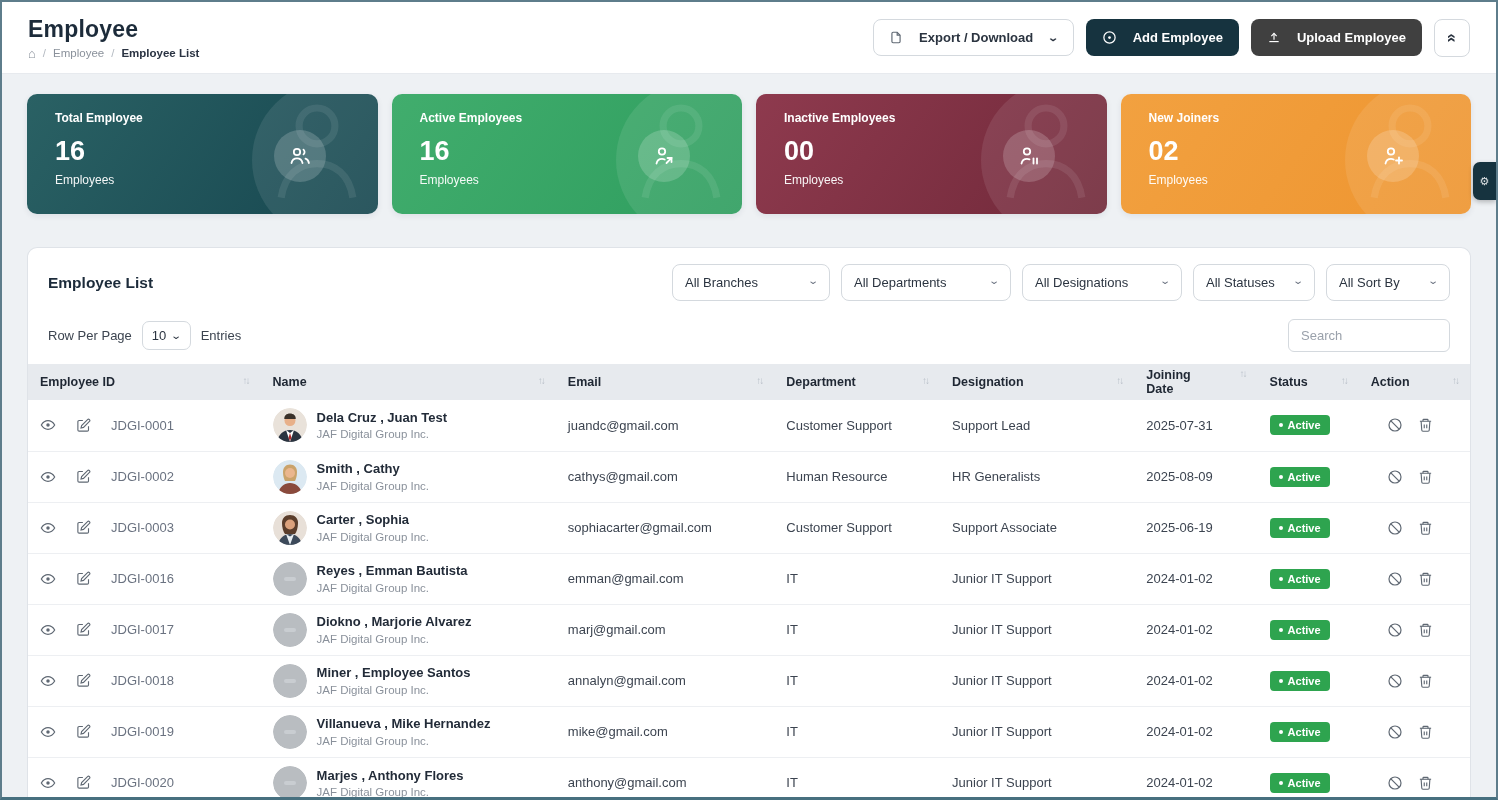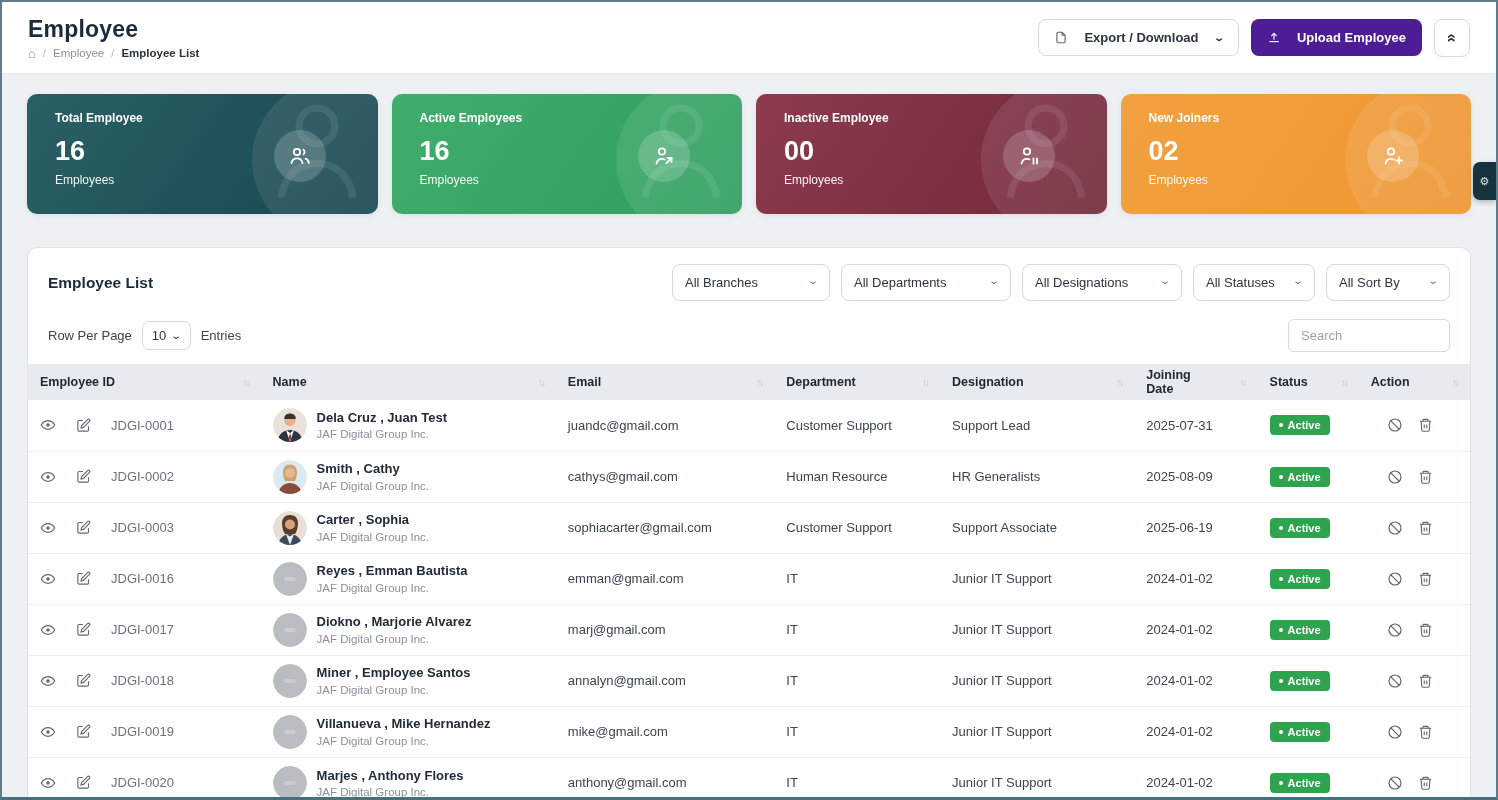--- a/index.html
+++ b/index.html
@@ -22,21 +22,21 @@
   .breadcrumb { display:flex; align-items:center; gap:7px; margin-top:4px; font-size:11.5px; color:#8a919b; }
   .breadcrumb .crumb-link { color:#8a919b; }
   .breadcrumb .crumb-current { color:#2a3342; font-weight:700; }
   .breadcrumb .sep { color:#b3b9c1; }
   .home-glyph { font-size:13px; color:#8a919b; line-height:1; }
   .topbar-actions { display:flex; align-items:center; gap:12px; }
   .btn { display:inline-flex; align-items:center; gap:16px; font-size:13px; font-weight:700;
          border-radius:8px; padding:10px 15px; cursor:pointer; border:1px solid transparent; white-space:nowrap; }
   .btn-outline { background:#fff; border-color:#d4d9de; color:#2b3440; }
   .btn-dark { background:#16333f; color:#fff; }
-  .btn-teal { background:#4c1d95; color:#fff; }
+  .btn-teal { background:#404040; color:#fff; }
   .btn-square { background:#fff; border:1px solid #d4d9de; border-radius:8px; width:36px; height:38px;
                 display:flex; align-items:center; justify-content:center; color:#2b3440; cursor:pointer; }
   .collapse-glyph { display:inline-block; transform:rotate(90deg); font-size:16px; font-weight:700; }
   .chev { font-size:10px; color:inherit; transform:scaleX(1.4); }
   .btn svg { display:block; }
 
   
   .cards { display:grid; grid-template-columns:repeat(4,1fr); gap:14px; margin:20px 25px 0 25px; }
   .card {
     height:120px; border-radius:10px; padding:17px 28px; color:#fff;
@@ -74,21 +74,21 @@
   .rpp-select { border:1px solid #d4d9de; border-radius:7px; padding:6px 9px; font-size:13px; color:#2b3440;
                 display:flex; align-items:center; gap:6px; cursor:pointer; background:#fff; }
   .search-input { width:162px; border:1px solid #d4d9de; border-radius:6px; padding:8px 12px; font-size:13px;
                   color:#2b3440; outline:none; }
   .search-input::placeholder { color:#9aa1ab; }
 
   
   table { width:100%; border-collapse:collapse; table-layout:fixed; }
   thead th { background:#e7eaee; padding:0 12px; height:36px; font-size:12.5px; font-weight:700; color:#1f2733;
              text-align:left; }
-  thead th .th-inner { display:flex; justify-content:space-between; align-items:center; gap:20px; }
+  thead th .th-inner { display:flex; justify-content:space-between; align-items:flex-start; gap:20px; }
   .sort-icons { color:#b8bfc8; font-size:10px; letter-spacing:-2px; font-weight:400; white-space:nowrap; }
   tbody td { border-top:1px solid #edeff2; padding:6px 12px; height:51px; font-size:13px; color:#3c4450; vertical-align:middle; }
   tbody tr:first-child td { border-top:none; }
   .col-id{width:230px;} .col-name{width:292px;} .col-email{width:216px;} .col-dept{width:164px;}
   .col-desig{width:192px;} .col-join{width:122px;} .col-status{width:100px;} .col-action{width:110px;}
 
   .id-cell { display:flex; align-items:center; gap:20px; color:#6a7280; }
   .row-icon { color:#5f6873; display:inline-flex; cursor:pointer; }
   .name-cell { display:flex; align-items:center; gap:10px; }
   .avatar { width:34px; height:34px; border-radius:50%; overflow:hidden; flex:0 0 34px; }
@@ -117,20 +117,29 @@
     <button class="btn btn-outline">
       <span class="row-icon">
         <svg width="14" height="15" viewBox="0 0 24 24" fill="none" stroke="currentColor" stroke-width="2">
             <path d="M14 3H7a2 2 0 0 0-2 2v14a2 2 0 0 0 2 2h10a2 2 0 0 0 2-2V8z"></path>
             <path d="M14 3v5h5"></path>
           </svg>
       </span>
       <span>Export / Download</span>
       <span class="chev">⌄</span>
     </button>
+    <button class="btn btn-dark">
+      <span class="row-icon" style="color:#fff">
+        <svg width="15" height="15" viewBox="0 0 24 24" fill="none" stroke="currentColor" stroke-width="2">
+            <circle cx="12" cy="12" r="9"></circle>
+            <circle cx="12" cy="12" r="2.2" fill="currentColor" stroke="none"></circle>
+          </svg>
+      </span>
+      <span>Add Employee</span>
+    </button>
     <button class="btn btn-teal">
       <span class="row-icon" style="color:#fff">
         <svg width="14" height="15" viewBox="0 0 24 24" fill="none" stroke="currentColor" stroke-width="2">
             <path d="M12 16V5"></path>
             <path d="M7.5 9.5 12 5l4.5 4.5"></path>
             <path d="M4 19h16"></path>
           </svg>
       </span>
       <span>Upload Employee</span>
     </button>
@@ -176,21 +185,21 @@
           <path d="M15.5 14h4v4"></path>
         </svg>
       </div>
     </div>
     <div class="card" style="background: linear-gradient(125deg, rgb(142, 58, 78), rgb(113, 41, 58));">
       <div class="deco-circle"></div>
       <div class="deco-ghost"><svg width="86" height="110" viewBox="0 0 24 30" fill="none" stroke="rgba(255,255,255,0.16)" stroke-width="2">
           <circle cx="12" cy="8" r="5"></circle>
           <path d="M2 28c1-6.5 5-9.5 10-9.5s9 3 10 9.5"></path>
         </svg></div>
-      <div class="card-label">Inactive Employee</div>
+      <div class="card-label">Inactive Employees</div>
       <div class="card-value">00</div>
       <div class="card-sub">Employees</div>
       <div class="icon-badge">
         <svg width="24" height="24" viewBox="0 0 24 24" fill="none" stroke="#fff" stroke-width="1.8" stroke-linecap="round">
           <circle cx="10" cy="7.5" r="3.2"></circle>
           <path d="M4.5 19.5c.6-3 2.7-4.6 5.5-4.6.9 0 1.7.15 2.5.5"></path>
           <path d="M16.5 14.5v5"></path>
           <path d="M20 14.5v5"></path>
         </svg>
       </div>

